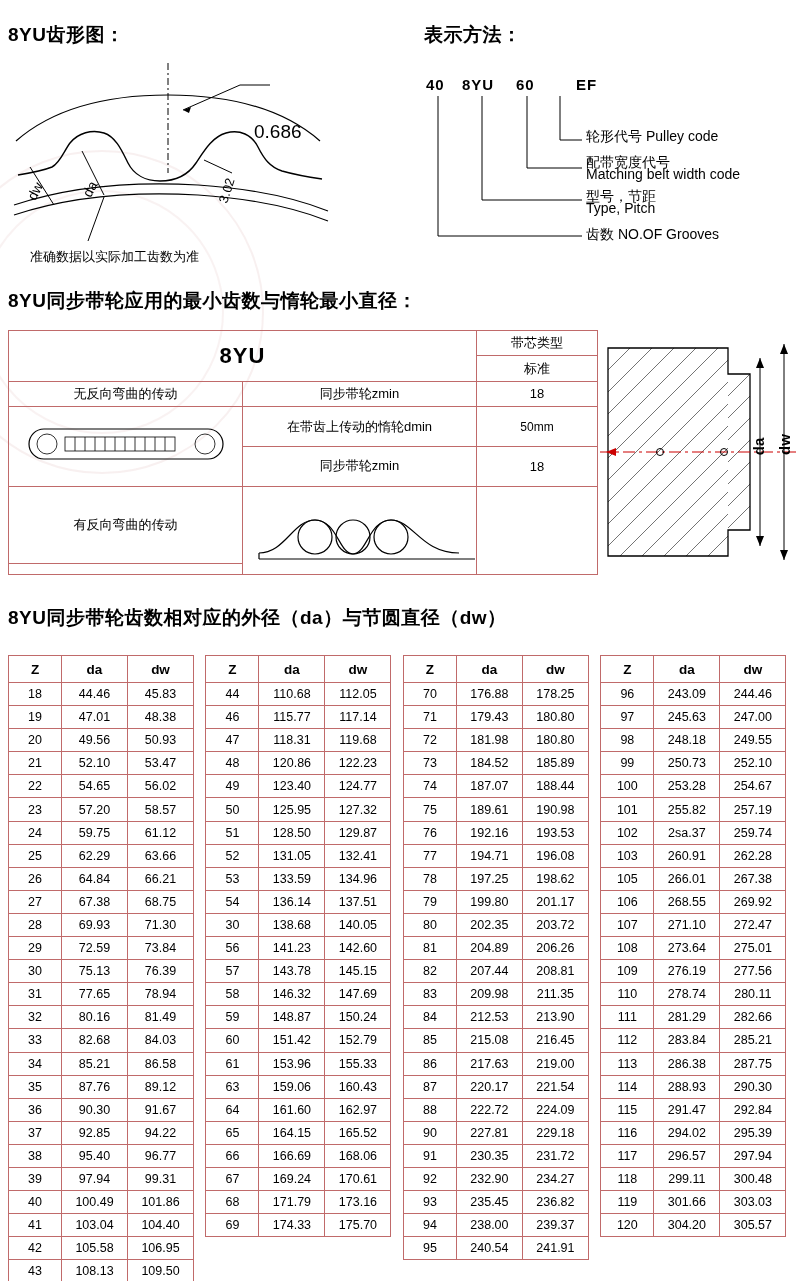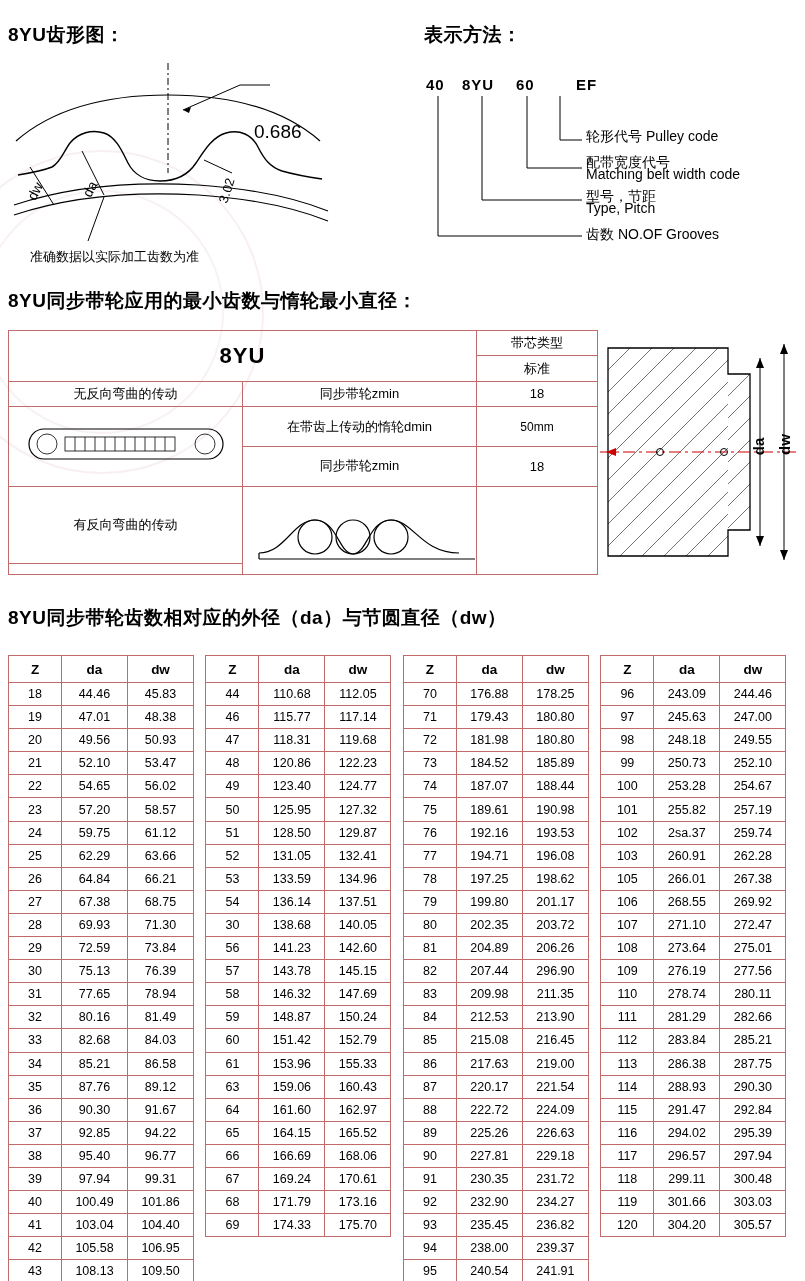--- a/index.html
+++ b/index.html
@@ -618,21 +618,21 @@
               <td class="cw">203.72</td>
             </tr>
             <tr>
               <td class="cz">81</td>
               <td class="cd">204.89</td>
               <td class="cw">206.26</td>
             </tr>
             <tr>
               <td class="cz">82</td>
               <td class="cd">207.44</td>
-              <td class="cw">296.90</td>
+              <td class="cw">208.81</td>
             </tr>
             <tr>
               <td class="cz">83</td>
               <td class="cd">209.98</td>
               <td class="cw">211.35</td>
             </tr>
             <tr>
               <td class="cz">84</td>
               <td class="cd">212.53</td>
               <td class="cw">213.90</td>
@@ -649,25 +649,20 @@
             </tr>
             <tr>
               <td class="cz">87</td>
               <td class="cd">220.17</td>
               <td class="cw">221.54</td>
             </tr>
             <tr>
               <td class="cz">88</td>
               <td class="cd">222.72</td>
               <td class="cw">224.09</td>
-            </tr>
-            <tr>
-              <td class="cz">89</td>
-              <td class="cd">225.26</td>
-              <td class="cw">226.63</td>
             </tr>
             <tr>
               <td class="cz">90</td>
               <td class="cd">227.81</td>
               <td class="cw">229.18</td>
             </tr>
             <tr>
               <td class="cz">91</td>
               <td class="cd">230.35</td>
               <td class="cw">231.72</td>

